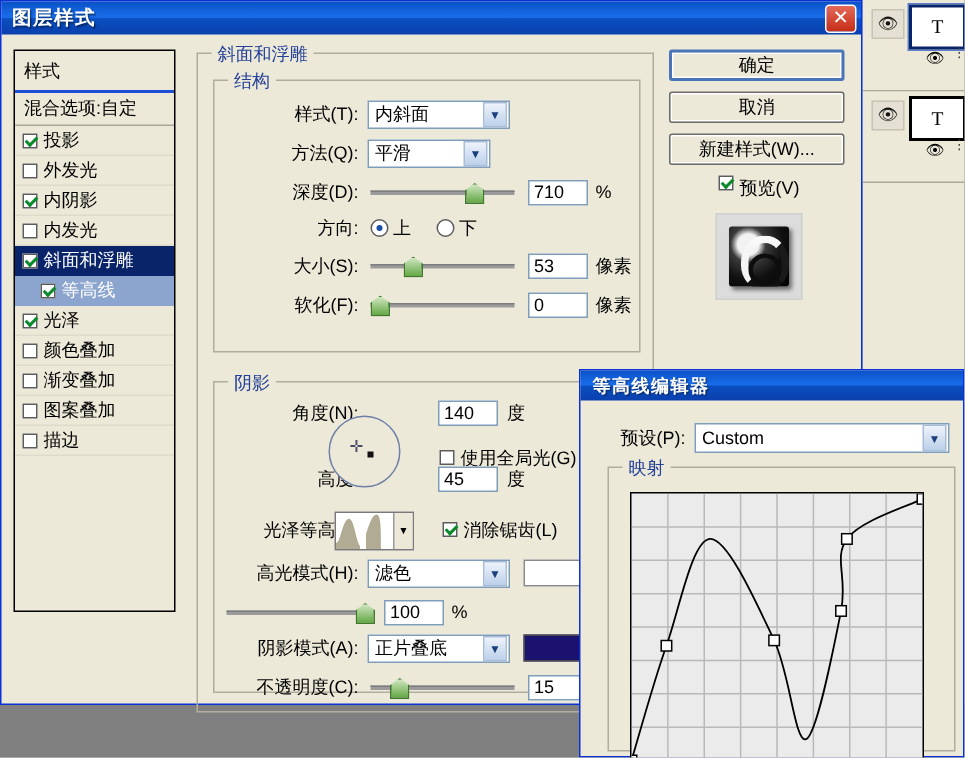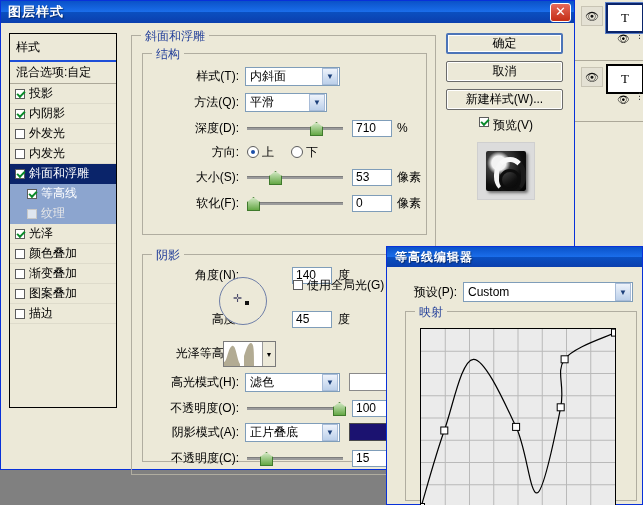--- a/index.html
+++ b/index.html
@@ -250,42 +250,38 @@
 
     <div id="ls-sidebar">
       <div class="sb-head">样式</div>
       <div class="sb-blend">混合选项:自定</div>
 
       <div class="sb-item">
         <span class="cb on"></span>
         <span>投影</span>
       </div>
       <div class="sb-item">
+        <span class="cb"></span>
+        <span>外发光</span>
+      </div>
+      <div class="sb-item">
         <span class="cb on"></span>
         <span>内阴影</span>
-      </div>
-      <div class="sb-item">
-        <span class="cb"></span>
-        <span>外发光</span>
       </div>
       <div class="sb-item">
         <span class="cb"></span>
         <span>内发光</span>
       </div>
       <div class="sb-item sel">
         <span class="cb on"></span>
         <span>斜面和浮雕</span>
       </div>
       <div class="sb-item subsel">
         <span class="cb on"></span>
         <span>等高线</span>
-      </div>
-      <div class="sb-item subsel dim">
-        <span class="cb white"></span>
-        <span>纹理</span>
       </div>
       <div class="sb-item">
         <span class="cb on"></span>
         <span>光泽</span>
       </div>
       <div class="sb-item">
         <span class="cb"></span>
         <span>颜色叠加</span>
       </div>
       <div class="sb-item">
@@ -382,46 +378,49 @@
 
       <div class="grp" id="grp-shadow">
         <span class="grp-title">阴影</span>
 
         <div class="row" style="left:0;top:10px;width:285px;">
           <span class="lbl" style="width:96px;">角度(N):</span>
           <div class="num-box" style="width:40px;margin-left:53px;">140</div>
           <span style="margin-left:6px;">度</span>
         </div>
 
-        <div class="row" style="left:150px;top:20px;">
+        <div class="row" style="left:150px;top:40px;">
           <span class="cb"></span>
           <span>使用全局光(G)</span>
         </div>
 
         <div class="row" style="left:0;top:54px;width:285px;">
           <span class="lbl" style="width:96px;">高度:</span>
           <div class="num-box" style="width:40px;margin-left:53px;">45</div>
           <span style="margin-left:6px;">度</span>
         </div>
 
         <div class="row" style="left:0;top:88px;width:285px;">
           <span class="lbl" style="width:96px;">光泽等高线:</span>
+        </div>
+        <div class="row" style="left:152px;top:88px;">
+          <span class="cb on"></span>
+          <span>消除锯齿(L)</span>
         </div>
 
         <div class="row" style="left:0;top:117px;width:285px;">
           <span class="lbl" style="width:96px;">高光模式(H):</span>
           <div class="sel-box" style="width:95px;margin-left:6px;">
             <span class="sel-txt">滤色</span>
             <span class="sel-arrow">▼</span>
           </div>
           <div class="color-swatch" style="width:38px;height:18px;margin-left:9px;background:#ffffff;border-color:#8a8a8a;"></div>
         </div>
 
         <div class="row" style="left:0;top:143px;width:285px;">
-          <span class="lbl" style="width:96px;">不透明度(O):</span>
           <div class="slider" style="width:96px;margin-left:8px;">
             <div class="track"></div>
             <div class="knob" style="left:86px;"></div>
           </div>
           <div class="num-box" style="width:40px;margin-left:9px;">100</div>
           <span style="margin-left:5px;">%</span>
         </div>
 
         <div class="row" style="left:0;top:167px;width:285px;">
           <span class="lbl" style="width:96px;">阴影模式(A):</span>

